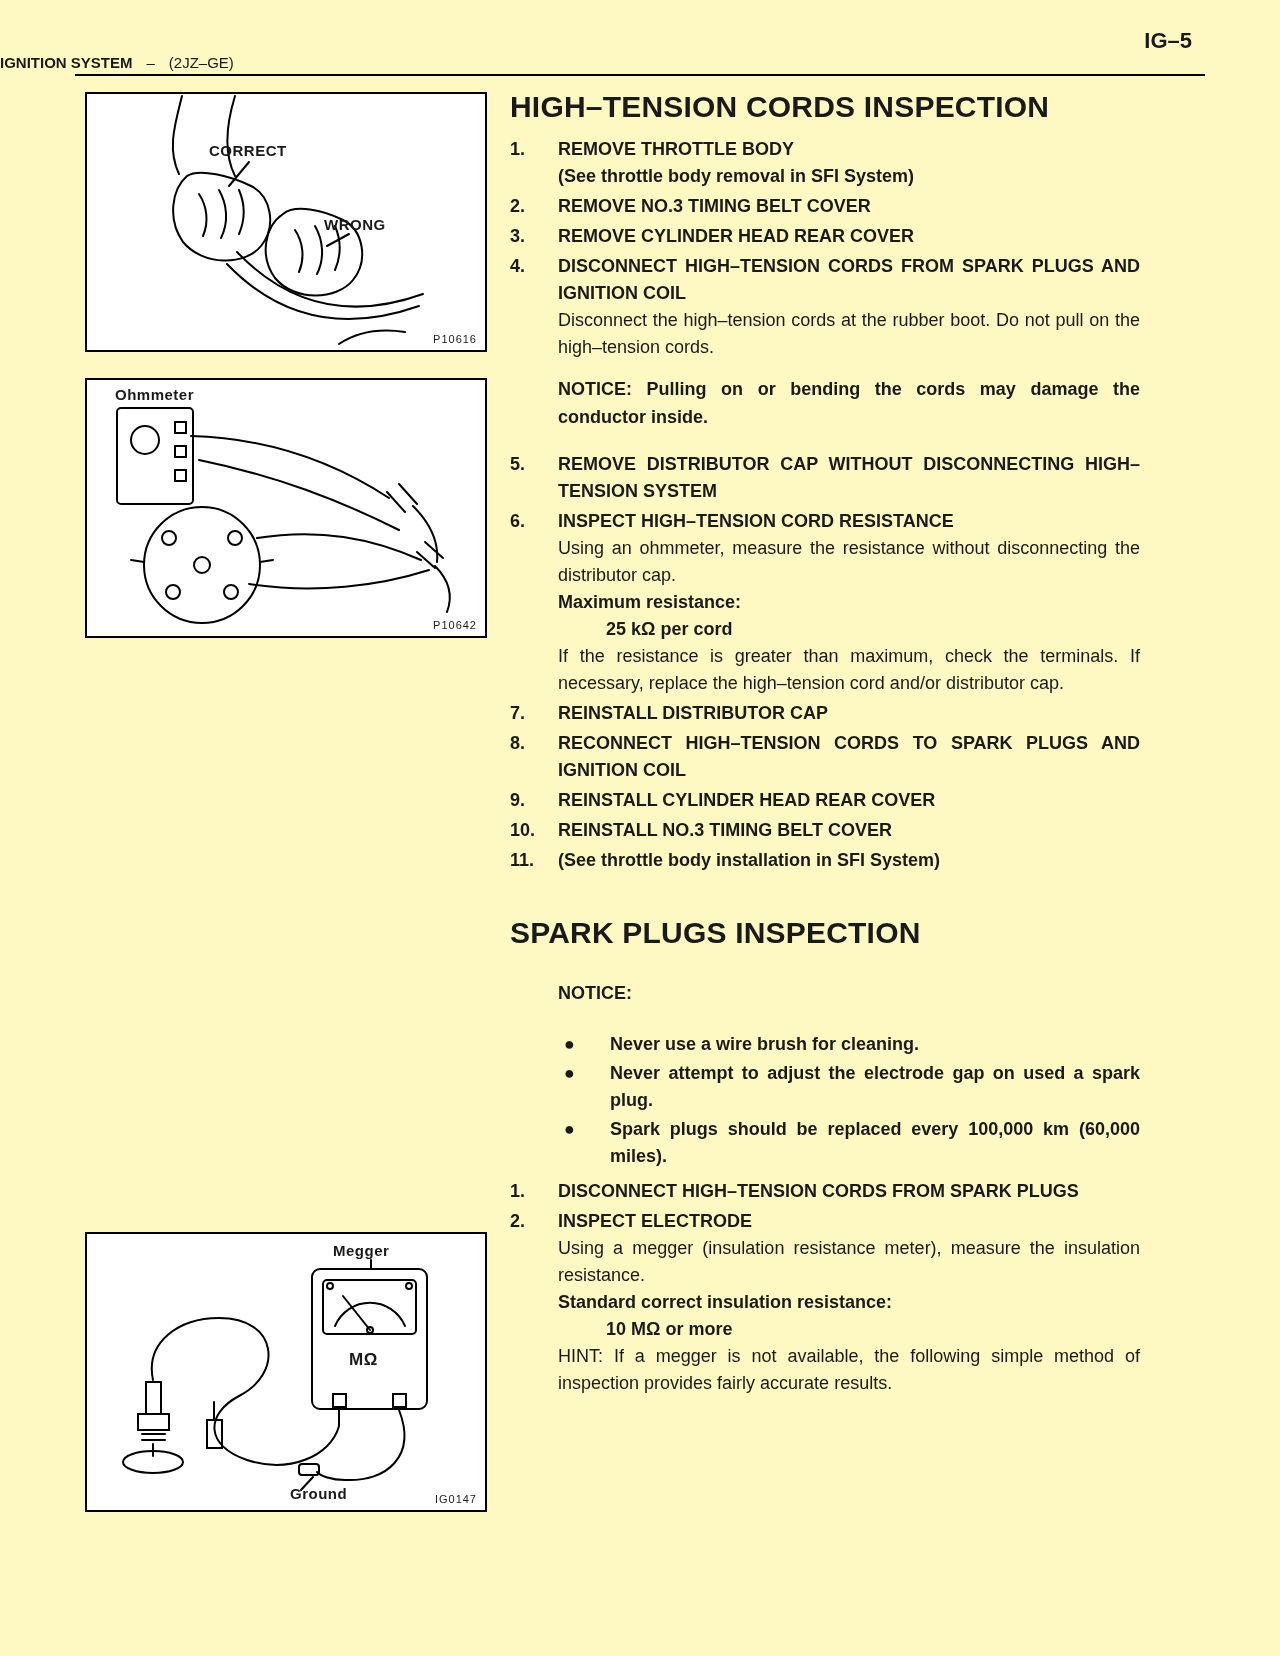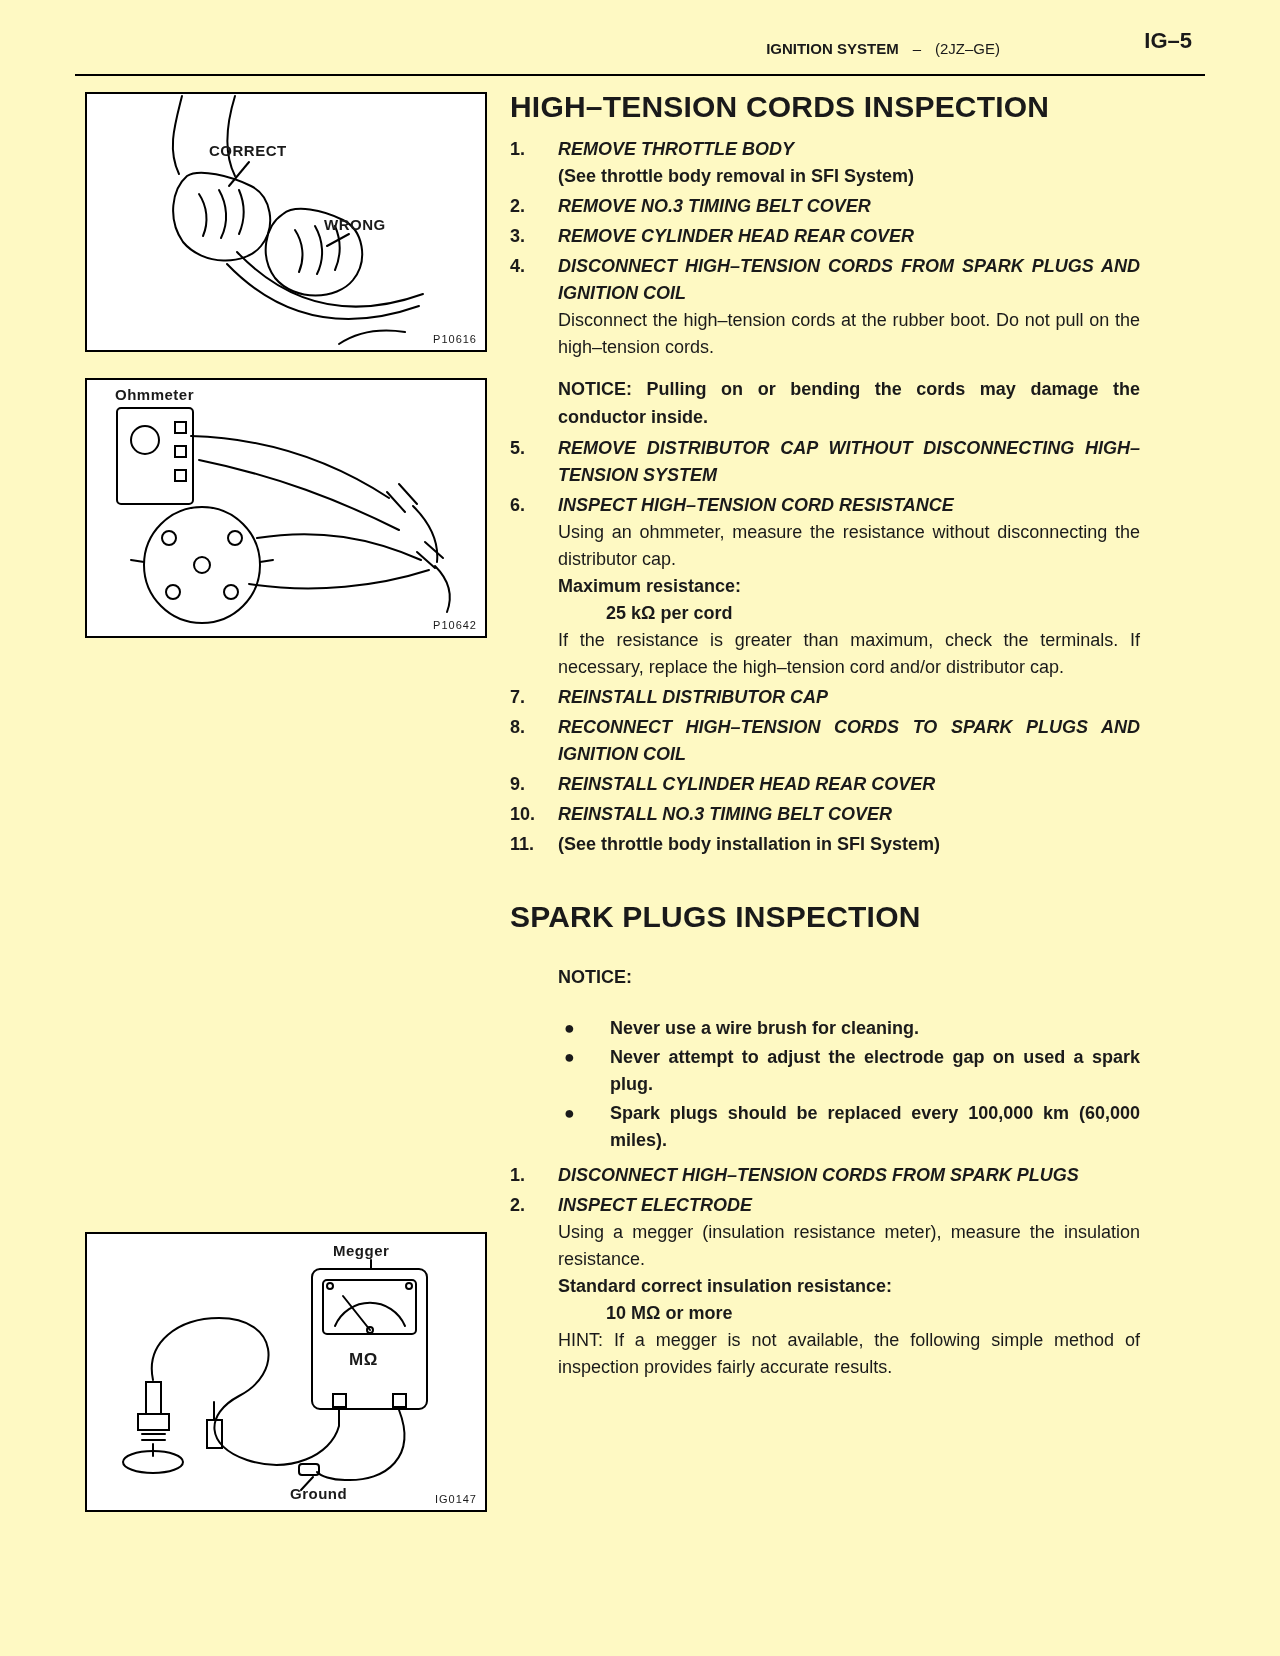--- a/index.html
+++ b/index.html
@@ -3,21 +3,21 @@
 <meta charset="utf-8">
 <style>
   html,body { margin:0; padding:0; background:#e8e8e8; }
   .page {
     position:relative; width:1280px; height:1656px; background:#fef9c3;
     font-family:"Liberation Sans", sans-serif; color:#1a1a1a; overflow:hidden;
     margin:0 auto;
   }
   
   .hdr-code { position:absolute; top:28px; right:88px; font-size:22px; font-weight:bold; }
-  .hdr-title { position:absolute; top:40px; left:0; width:1000px; text-align:right; font-size:15px; }
+  .hdr-title { position:absolute; top:54px; left:0; width:1000px; text-align:left; font-size:15px; }
   .hdr-title .b { font-weight:bold; }
   .hdr-title .sep { padding:0 14px; }
   .hdr-rule { position:absolute; top:74px; left:75px; width:1130px; border-top:2px solid #000; }
 
   
   .figure { position:absolute; border:2px solid #000; background:#fff; }
   #fig1 { left:85px;  top:92px;   width:398px; height:256px; }
   #fig2 { left:85px;  top:378px;  width:398px; height:256px; }
   #fig3 { left:85px;  top:1232px; width:398px; height:276px; }
   .figure svg { position:absolute; left:0; top:0; stroke:#000; fill:none; stroke-width:2; stroke-linecap:round; }
@@ -31,25 +31,25 @@
   #lbl-ground  { left:203px; bottom:8px; }
 
   
   .right { position:absolute; left:510px; top:90px; width:630px; }
   .section-title { font-size:30px; font-weight:bold; margin:0 0 12px 0; letter-spacing:.2px; }
   #title2 { margin-top:42px; margin-bottom:30px; }
 
   .step { display:flex; margin-bottom:3px; }
   .step-num { width:48px; flex:none; font-weight:bold; font-size:18px; line-height:1.5; }
   .step-content { flex:1; min-width:0; }
-  .step-heading { font-weight:bold; font-size:18px; line-height:1.5; text-align:justify;font-style:italic; }
+  .step-heading { font-weight:bold; font-size:18px; line-height:1.5; text-align:justify; }
   .line-plain { font-size:18px; line-height:1.5; text-align:justify; }
   .line-bold { font-weight:bold; font-size:18px; line-height:1.5; }
   .line-bold-indent { font-weight:bold; font-size:18px; line-height:1.5; padding-left:48px; }
-  .line-notice { font-weight:bold; font-size:18px; line-height:1.55; margin-top:15px; margin-bottom:0; text-align:justify; }
+  .line-notice { font-weight:bold; font-size:18px; line-height:1.55; margin-top:15px; margin-bottom:16px; text-align:justify; }
 
   .notice-block { margin-left:48px; margin-bottom:8px; }
   .notice-label { font-weight:bold; font-size:18px; line-height:1.5; margin-bottom:24px; }
   .bullet { display:flex; margin-bottom:2px; }
   .bullet-dot { width:46px; flex:none; padding-left:6px; font-size:18px; line-height:1.5; }
   .bullet-text { flex:1; font-weight:bold; font-size:18px; line-height:1.5; text-align:justify; }
 </style>
 </head>
 <body>
 

